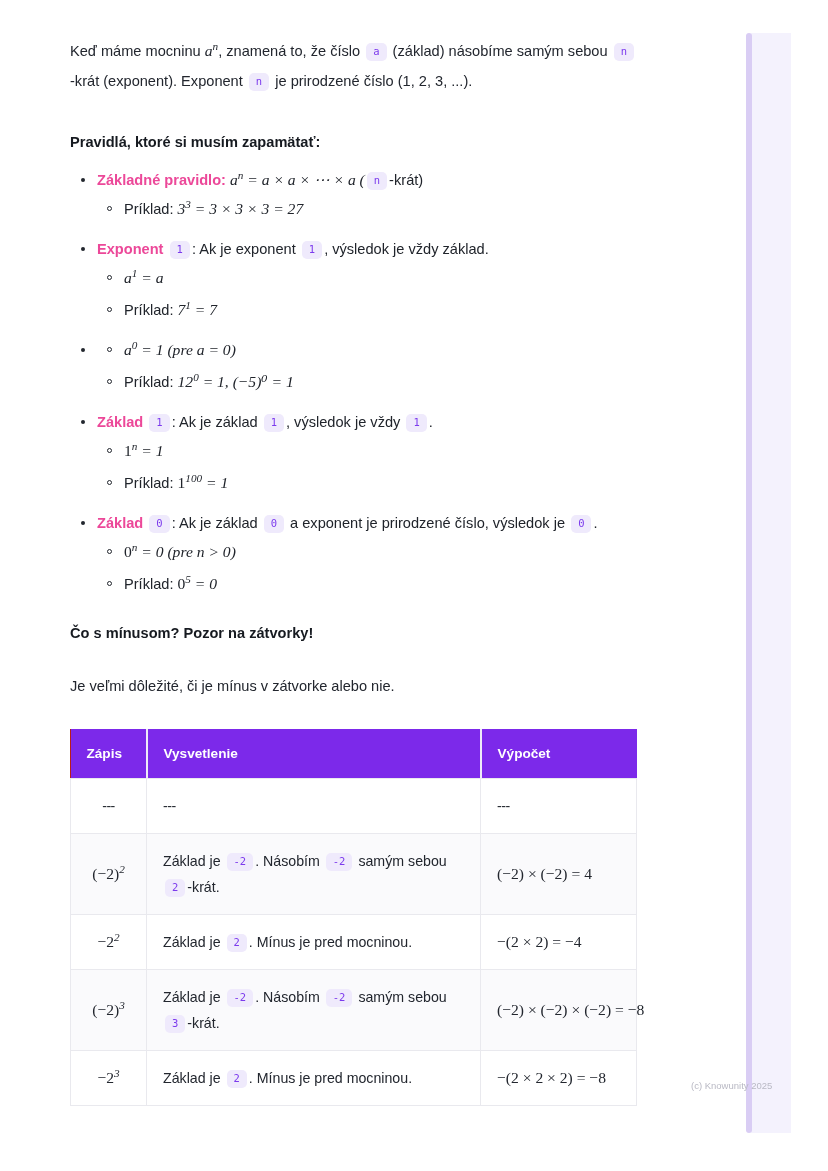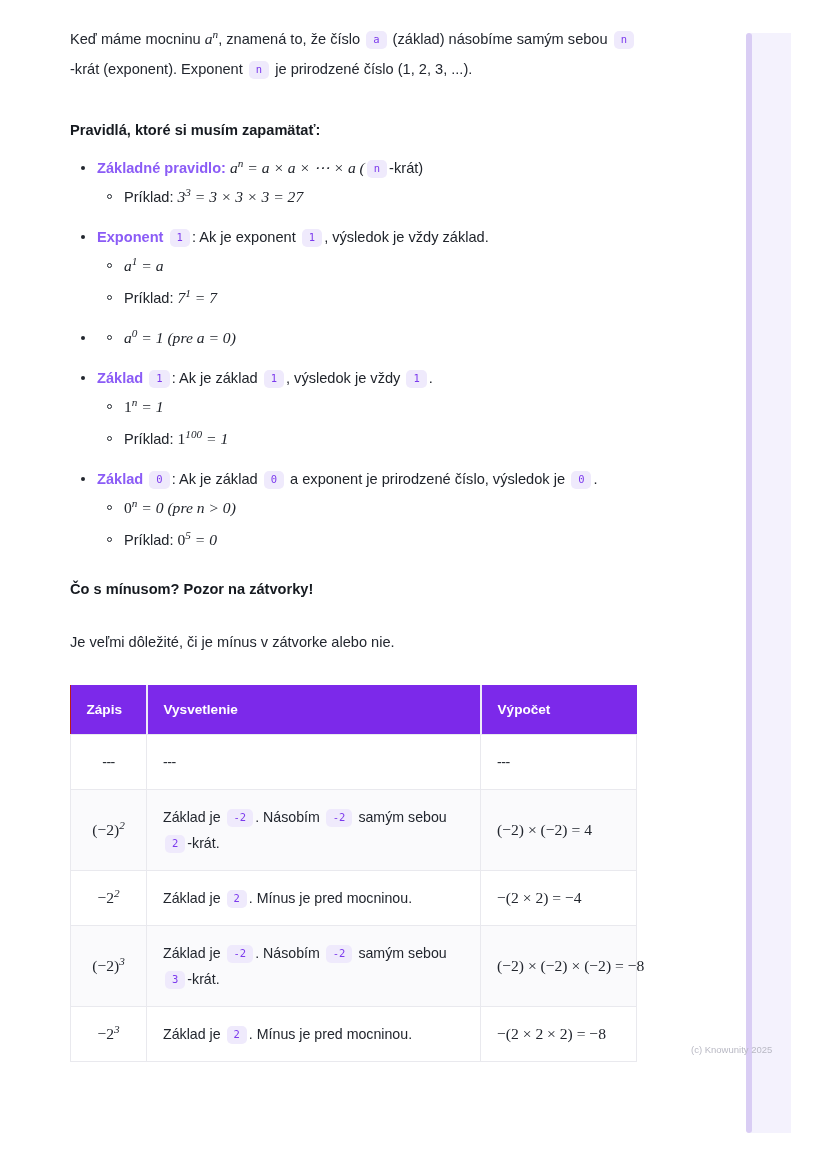--- a/index.html
+++ b/index.html
@@ -26,21 +26,21 @@
   }
 
   
   .para {
     font-size: 14.6px;
     line-height: 30px;
     color: #22262e;
     text-align: justify;
     margin: 0;
   }
-  #intro-paragraph { padding-top: 24px; }
+  #intro-paragraph { padding-top: 36px; }
 
   
   .sub-heading {
     font-size: 14.6px;
     font-weight: bold;
     color: #161a20;
     line-height: 22px;
     margin: 0;
   }
   #rules-heading { margin-top: 35px; }
@@ -93,21 +93,21 @@
     top: 11px;
     width: 4px;
     height: 4px;
     border-radius: 50%;
     background: #22262e;
   }
   .rule-text {
     font-size: 14.6px;
     line-height: 26px;
   }
-  .rule-text b { color: #8b5cf6; }
+  .rule-text b { color: #ec4899; }
 
   ul.subs {
     list-style: none;
     margin: 3px 0 0 0;
     padding: 0;
   }
   ul.subs > li {
     position: relative;
     padding-left: 27px;
     font-size: 14.6px;
@@ -181,21 +181,21 @@
     width: 6px;
     height: 1100px;
     background: #d9cdf4;
     border-radius: 3px;
   }
 
   
   #footer-copyright {
     position: absolute;
     left: 691px;
-    top: 1044px;
+    top: 1080px;
     font-size: 9.5px;
     color: #b9b9c4;
     white-space: nowrap;
   }
 </style>
 </head>
 <body>
 
 <div id="page">
 
@@ -216,20 +216,21 @@
       <span class="rule-text"><b>Exponent</b> <code class="chip">1</code><span>: Ak je exponent </span><code class="chip">1</code><span>, výsledok je vždy základ.</span></span>
       <ul class="subs">
         <li><span></span><span class="m"><span>a</span><sup>1</sup><span> = a</span></span></li>
         <li><span>Príklad: </span><span class="m"><span>7</span><sup>1</sup><span> = 7</span></span></li>
       </ul>
     </li>
 
     <li class="rule">
       <ul class="subs">
         <li><span></span><span class="m"><span>a</span><sup>0</sup><span> = 1 (pre a = 0)</span></span></li>
+        <li><span>Príklad: </span><span class="m"><span>12</span><sup>0</sup><span> = 1, (−5)⁰ = 1</span></span></li>
       </ul>
     </li>
 
     <li class="rule">
       <span class="rule-text"><b>Základ</b> <code class="chip">1</code><span>: Ak je základ </span><code class="chip">1</code><span>, výsledok je vždy </span><code class="chip">1</code><span>.</span></span>
       <ul class="subs">
         <li><span></span><span class="m"><span class="up">1</span><sup>n</sup><span> = 1</span></span></li>
         <li><span>Príklad: </span><span class="m"><span class="up">1</span><sup>100</sup><span> = 1</span></span></li>
       </ul>
     </li>

